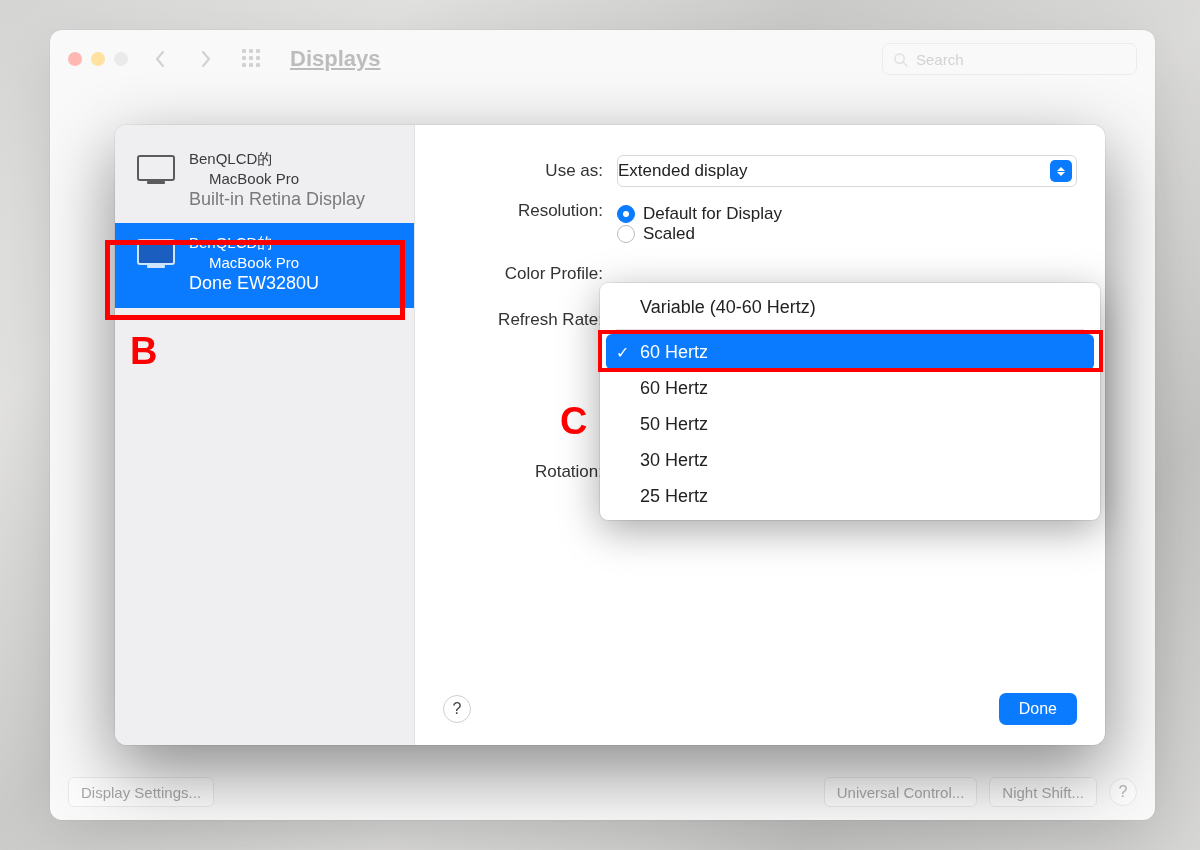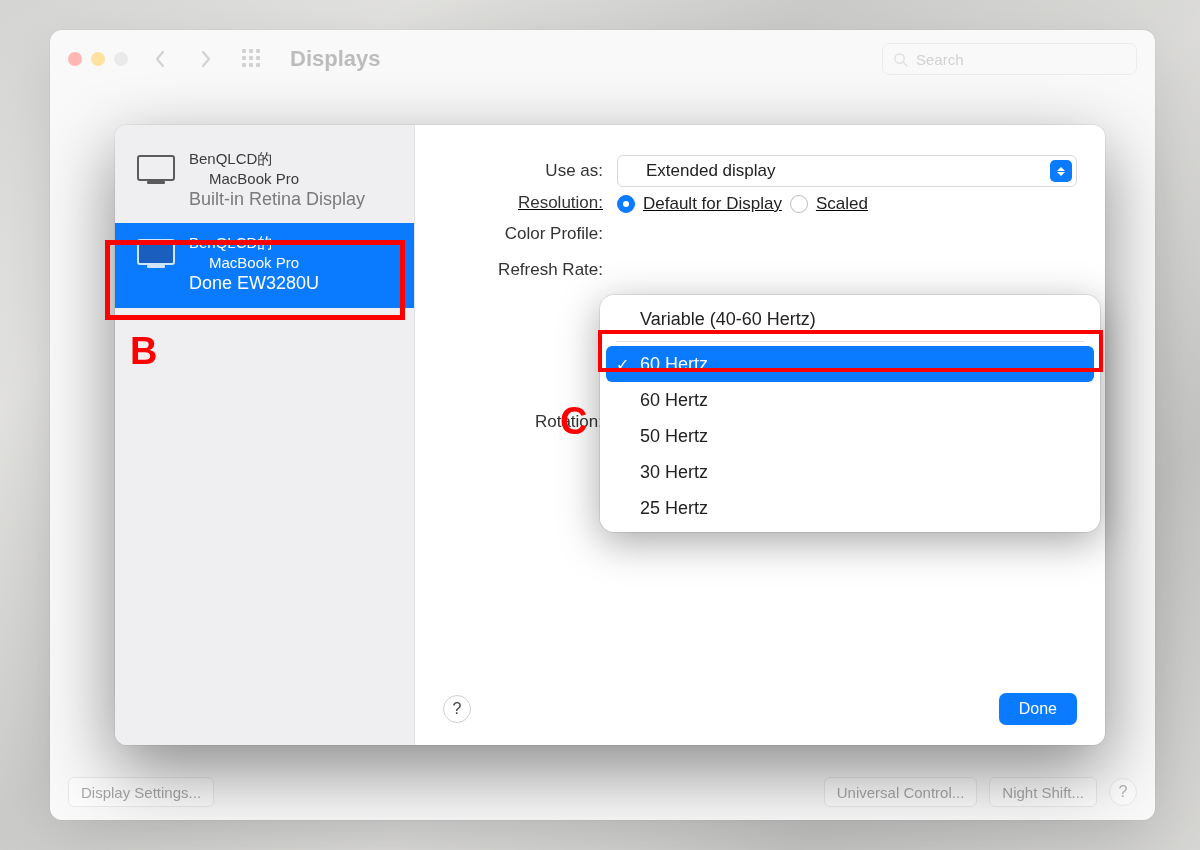--- a/index.html
+++ b/index.html
@@ -19,21 +19,21 @@
   .window{position:absolute;left:50px;top:30px;width:1105px;height:790px;
     background:#f2f2f4;border-radius:12px;box-shadow:0 20px 60px rgba(0,0,0,.35),0 0 0 1px rgba(0,0,0,.08);
     overflow:hidden;z-index:2;}
   .titlebar{height:58px;display:flex;align-items:center;padding:0 18px;gap:18px;}
   .traffic{display:flex;gap:9px;}
   .tl{width:14px;height:14px;border-radius:50%;}
   .tl.red{background:#ff5f57;} .tl.yel{background:#febc2e;} .tl.grn{background:#d0d0d0;}
   .navbtn{width:28px;height:28px;display:flex;align-items:center;justify-content:center;color:#9b9b9d;font-size:22px;}
   .gridicon{width:20px;height:20px;display:grid;grid-template-columns:repeat(3,4px);grid-template-rows:repeat(3,4px);gap:3px;}
   .gridicon span{background:#9b9b9d;border-radius:1px;}
-  .title{font-size:22px;font-weight:600;color:#6b6b6e;margin-left:6px;}
+  .title{font-size:22px;font-weight:600;color:#6b6b6e;margin-left:6px;text-decoration:underline;}
   .spacer{flex:1;}
   .search{width:255px;height:32px;border:1px solid #d6d6d8;border-radius:7px;background:#f2f2f4;
     display:flex;align-items:center;padding:0 10px;color:#9a9a9c;gap:8px;}
   .search svg{width:15px;height:15px;opacity:.6;}
   .search span{font-size:15px;}
 
   .bottombar{position:absolute;bottom:0;left:0;right:0;height:56px;display:flex;align-items:center;padding:0 18px;gap:12px;}
   .pillbtn{height:30px;padding:0 12px;border:1px solid #cfcfd1;border-radius:6px;background:#fafafc;
     font-size:15px;color:#3c3c3e;display:flex;align-items:center;}
   .circlebtn{width:28px;height:28px;border:1px solid #cfcfd1;border-radius:50%;background:#fafafc;
@@ -53,43 +53,43 @@
   .devtxt .l1{font-size:15px;color:#3b3b3d;}
   .devtxt .l2{font-size:15px;font-weight:500;color:#3b3b3d;margin-left:20px;}
   .devtxt .l3{font-size:18px;color:#7a7a7c;}
   .dev.selected .l1,.dev.selected .l2,.dev.selected .l3{color:#fff;}
 
   .hlB{position:absolute;left:105px;top:240px;width:300px;height:80px;border:5px solid #ff0000;z-index:7;pointer-events:none;}
   .lblB{position:absolute;left:130px;top:330px;font-size:38px;font-weight:800;color:#ff0000;z-index:7;}
   .lblC{position:absolute;left:560px;top:400px;font-size:38px;font-weight:800;color:#ff0000;z-index:9;}
 
   .pane{flex:1;padding:30px 28px 20px 28px;position:relative;}
-  .row{display:flex;align-items:center;margin-bottom:4px;}
+  .row{display:flex;align-items:center;margin-bottom:14px;}
   .row .label{width:160px;text-align:right;font-size:17px;color:#333;margin-right:14px;}
   .popup{flex:1;height:32px;border:1px solid #d9d9db;border-radius:6px;display:flex;align-items:center;
-    padding:0 28px;font-size:17px;color:#222;position:relative;background:#fff;}
+    padding:0 0;font-size:17px;color:#222;position:relative;background:#fff;}
   .popup .chev{position:absolute;right:4px;top:4px;width:22px;height:22px;border-radius:5px;background:#0a7aff;
     display:flex;flex-direction:column;align-items:center;justify-content:center;gap:1px;}
   .popup .chev::before,.popup .chev::after{content:"";width:0;height:0;border-left:4px solid transparent;border-right:4px solid transparent;}
   .popup .chev::before{border-bottom:4px solid #fff;} .popup .chev::after{border-top:4px solid #fff;}
 
   .radio{display:flex;align-items:center;gap:8px;font-size:17px;color:#222;}
   .radio .rb{width:18px;height:18px;border-radius:50%;border:1px solid #bcbcbe;position:relative;}
   .radio.checked .rb{border-color:#0a7aff;background:#0a7aff;}
   .radio.checked .rb::after{content:"";position:absolute;left:5px;top:5px;width:6px;height:6px;border-radius:50%;background:#fff;}
-  .radiostack{display:flex;flex-direction:row;gap:8px;padding-top:3px;}
+  .radiostack{display:flex;flex-direction:column;padding-top:3px;}
 
   .helpbtn{position:absolute;left:28px;bottom:22px;width:28px;height:28px;border:1px solid #cfcfd1;border-radius:50%;
     background:#fff;display:flex;align-items:center;justify-content:center;font-size:16px;color:#444;}
   .donebtn{position:absolute;right:28px;bottom:20px;height:32px;padding:0 20px;border-radius:7px;background:#0a7aff;
     color:#fff;font-size:16px;font-weight:500;display:flex;align-items:center;}
 
   
-  .menu{position:absolute;left:600px;top:283px;width:500px;background:#fff;border-radius:14px;
-    box-shadow:0 10px 40px rgba(0,0,0,.35),0 0 0 1px rgba(0,0,0,.08);padding:6px;z-index:8;margin-top:12px;}
+  .menu{position:absolute;left:600px;top:283px;width:500px;background:#fff;border-radius:8px;
+    box-shadow:0 10px 40px rgba(0,0,0,.35),0 0 0 1px rgba(0,0,0,.08);padding:6px;z-index:8;}
   .mitem{height:36px;display:flex;align-items:center;padding:0 14px 0 34px;font-size:18px;color:#222;border-radius:6px;position:relative;}
   .mitem.header{color:#222;}
   .msep{height:1px;background:#e0e0e2;margin:4px 10px;}
   .mitem.selected{background:#0a7aff;color:#fff;}
   .mitem.selected::before{content:"✓";position:absolute;left:10px;font-size:16px;}
   .hlC{position:absolute;left:598px;top:330px;width:505px;height:42px;border:4px solid #ff0000;z-index:9;pointer-events:none;}
 
   .display-thumb{position:absolute;left:75px;top:155px;width:20px;height:50px;background:#5aa5ff;border-radius:2px;z-index:2;}
 </style>
 </head>
@@ -171,21 +171,21 @@
   </div>
 
   <div class="pane">
     <div class="row">
       <div class="label">Use as:</div>
       <div class="popup">
         <span>Extended display</span>
         <div class="chev"></div>
       </div>
     </div>
-    <div class="row" style="align-items:center;text-decoration:underline;">
+    <div class="row" style="align-items:flex-start;">
       <div class="label">Resolution:</div>
       <div class="radiostack">
         <div class="radio checked">
           <div class="rb"></div>
           <span>Default for Display</span>
         </div>
         <div class="radio">
           <div class="rb"></div>
           <span>Scaled</span>
         </div>

